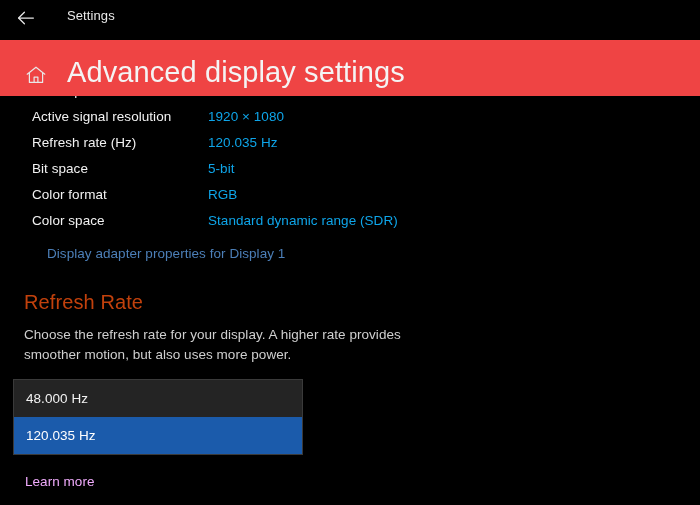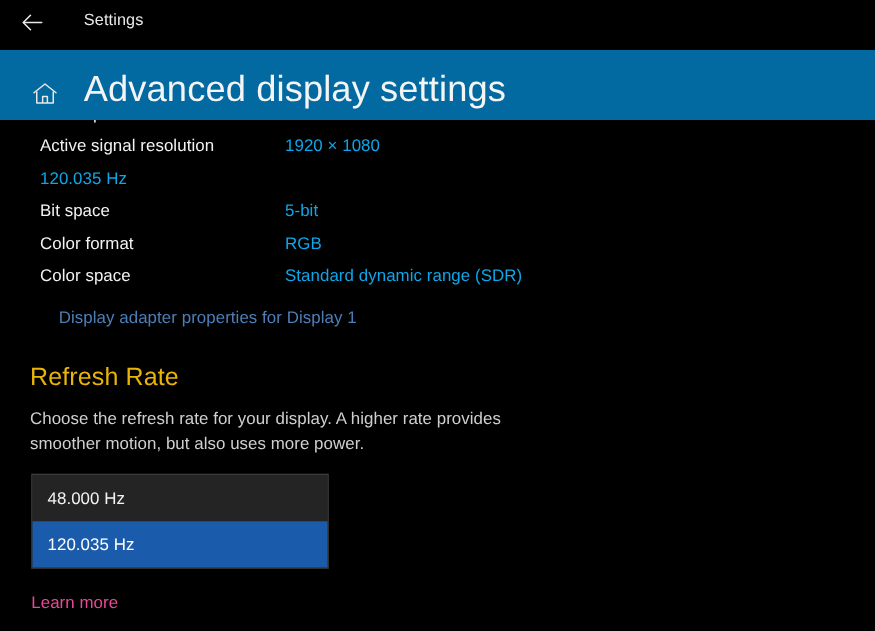--- a/index.html
+++ b/index.html
@@ -59,21 +59,21 @@
     letter-spacing: 0.1px;
   }
 
   
   .page-header {
     position: absolute;
     left: 0;
     top: 40px;
     width: 700px;
     height: 56px;
-    background: #0369a1;
+    background: #ef4444;
     z-index: 20;
   }
   .home-icon {
     position: absolute;
     left: 24px;
     top: 23px;
     width: 24px;
     height: 24px;
     display: block;
   }
@@ -111,21 +111,20 @@
     margin: 0;
     padding: 0;
     list-style: none;
   }
   .info-row {
     position: relative;
     display: flex;
     height: 26px;
     align-items: center;
     padding-left: 32px;
-    gap: 20px;
   }
   .info-label {
     width: 176px;
     flex: 0 0 176px;
     font-size: 13.5px;
     line-height: 18px;
     color: #f2f2f2;
     letter-spacing: 0.05px;
     white-space: nowrap;
   }
@@ -148,37 +147,37 @@
     letter-spacing: 0.05px;
     cursor: default;
   }
 
   
   .section-heading {
     margin: 26px 0 0 24px;
     font-size: 20px;
     line-height: 26px;
     font-weight: 400;
-    color: #eab308;
+    color: #c2410c;
     letter-spacing: 0.1px;
   }
   .section-desc {
     margin: 10px 0 12px 24px;
     width: 420px;
     font-size: 13.5px;
     line-height: 20px;
     color: #cfcfcf;
     letter-spacing: 0.04px;
   }
 
   
   .dropdown-list {
     position: relative;
-    margin: 14px 0 0 25px;
-    width: 238px;
+    margin: 14px 0 0 13px;
+    width: 290px;
     background: #1f1f1f;
     border: 1px solid #3a3a3a;
     box-shadow: 0 2px 6px rgba(0,0,0,0.7);
     box-sizing: border-box;
   }
   .dropdown-item {
     position: relative;
     height: 37px;
     display: flex;
     align-items: center;
@@ -193,21 +192,21 @@
   .dropdown-item.selected {
     background: #1b5bab;
     color: #ffffff;
   }
 
   .learn-more {
     display: inline-block;
     margin: 18px 0 0 25px;
     font-size: 13.5px;
     line-height: 18px;
-    color: #ec4899;
+    color: #f0abfc;
     text-decoration: none;
     letter-spacing: 0.05px;
     cursor: default;
   }
 </style>
 </head>
 <body>
 
 <div class="app-window">
 
@@ -238,20 +237,21 @@
       <ul class="info-table">
         <li class="info-row">
           <span class="info-label">Desktop resolution</span>
           <span class="info-value">1920 × 1080</span>
         </li>
         <li class="info-row">
           <span class="info-label">Active signal resolution</span>
           <span class="info-value">1920 × 1080</span>
         </li>
         <li class="info-row">
+          <span class="info-label">Refresh rate (Hz)</span>
           <span class="info-value">120.035 Hz</span>
         </li>
         <li class="info-row">
           <span class="info-label">Bit space</span>
           <span class="info-value">5-bit</span>
         </li>
         <li class="info-row">
           <span class="info-label">Color format</span>
           <span class="info-value">RGB</span>
         </li>

